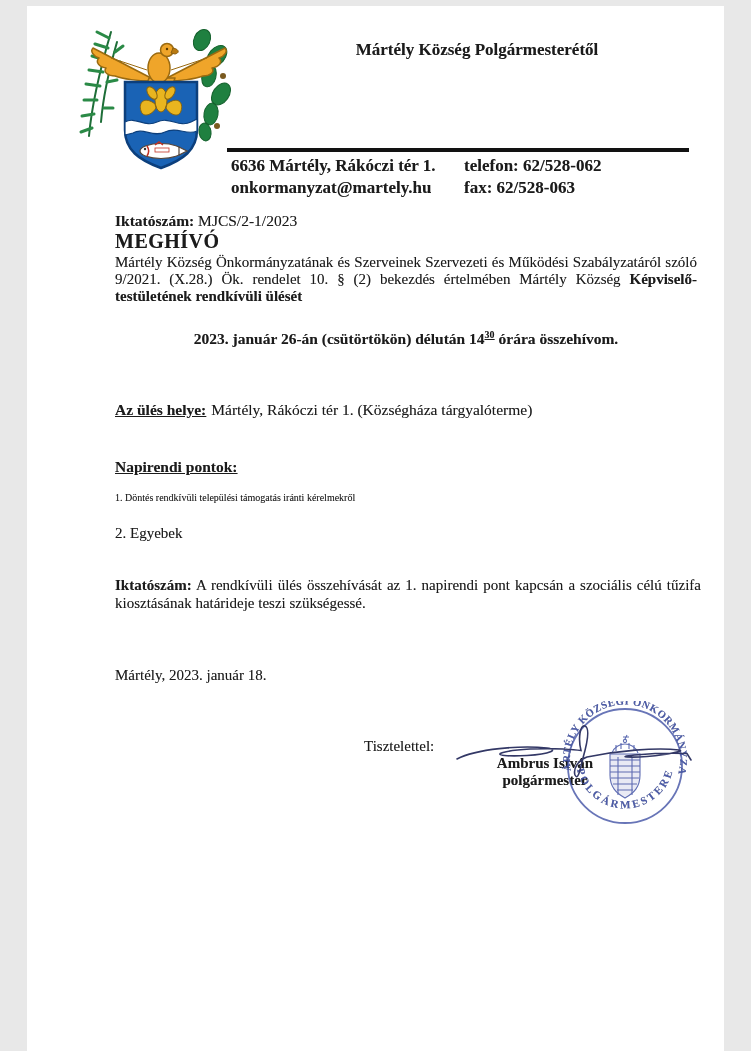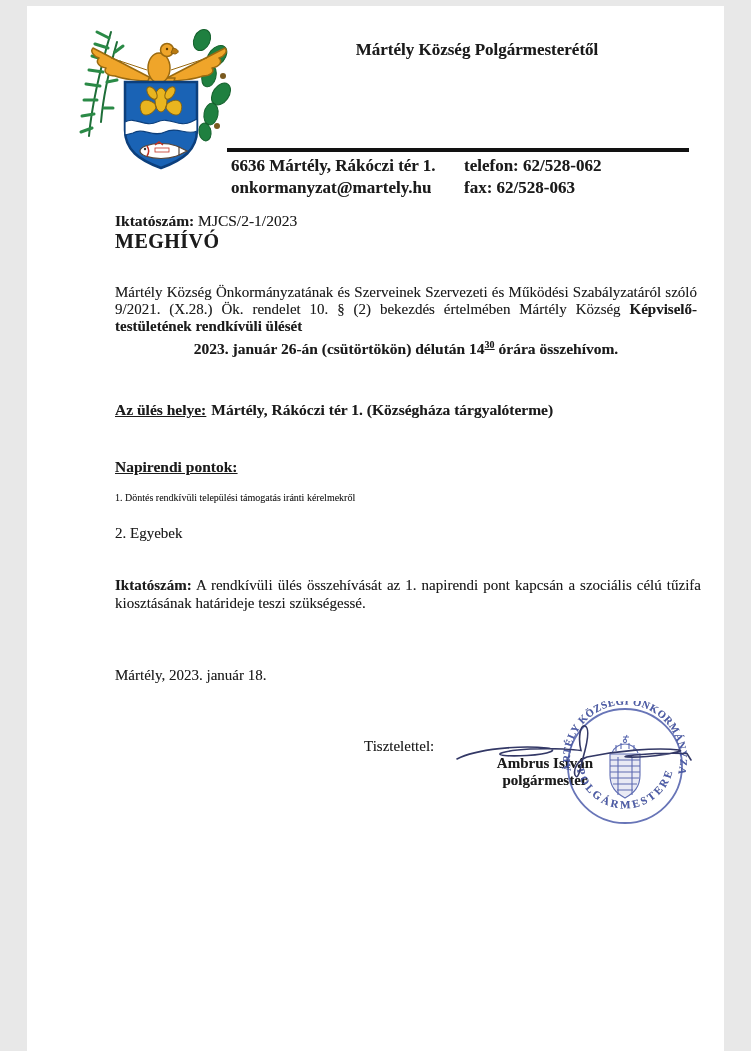--- a/index.html
+++ b/index.html
@@ -15,28 +15,28 @@
   }
   .abs{position:absolute;}
   .sender-title{top:34px;left:205px;width:490px;text-align:center;font-size:17px;font-weight:bold;}
   .header-rule{top:142px;left:200px;width:462px;height:4px;background:#121212;}
   .address-block{top:149px;left:204px;width:460px;font-size:17px;font-weight:bold;line-height:22px;}
   .address-block .row{display:flex;}
   .address-block .col-left{width:233px;}
   .reg-line{top:206px;left:88px;font-size:15.5px;}
   .reg-line .lbl{font-weight:bold;}
   .doc-title{top:224px;left:88px;width:580px;text-align:left;font-size:20px;font-weight:bold;letter-spacing:.5px;}
-  .intro{top:278px;left:88px;width:582px;font-size:15px;line-height:17px;text-align:justify;margin:0;}
+  .intro{top:248px;left:88px;width:582px;font-size:15px;line-height:17px;text-align:justify;margin:0;}
   .intro .b{font-weight:bold;}
-  .datetime{top:334px;left:88px;width:582px;text-align:center;font-size:15.5px;font-weight:bold;}
+  .datetime{top:324px;left:88px;width:582px;text-align:center;font-size:15.5px;font-weight:bold;}
   .datetime sup{font-size:10px;text-decoration:underline;vertical-align:super;line-height:0;}
   .datetime .suffix{margin-left:4px;}
   .location{top:395px;left:88px;font-size:15.5px;}
   .location .lbl{font-weight:bold;text-decoration:underline;}
-  .location .val{margin-left:5px;font-weight:bold;}
+  .location .val{margin-left:5px;}
   .agenda-heading{top:452px;left:88px;font-size:15.5px;font-weight:bold;text-decoration:underline;}
   .agenda-item-1{top:486px;left:88px;font-size:10px;}
   .agenda-item-2{top:519px;left:88px;font-size:15px;}
   .justification{top:571px;left:88px;width:586px;font-size:15px;line-height:17.5px;text-align:justify;margin:0;}
   .justification .lbl{font-weight:bold;}
   .place-date{top:661px;left:88px;font-size:15px;text-align:center;}
   .closing{top:732px;left:337px;font-size:15px;}
   .signer{top:749px;left:437px;width:162px;text-align:center;font-size:15px;font-weight:bold;line-height:17px;}
   .crest-svg{top:12px;left:48px;}
   .stamp-svg{top:695px;left:533px;opacity:.92;}

